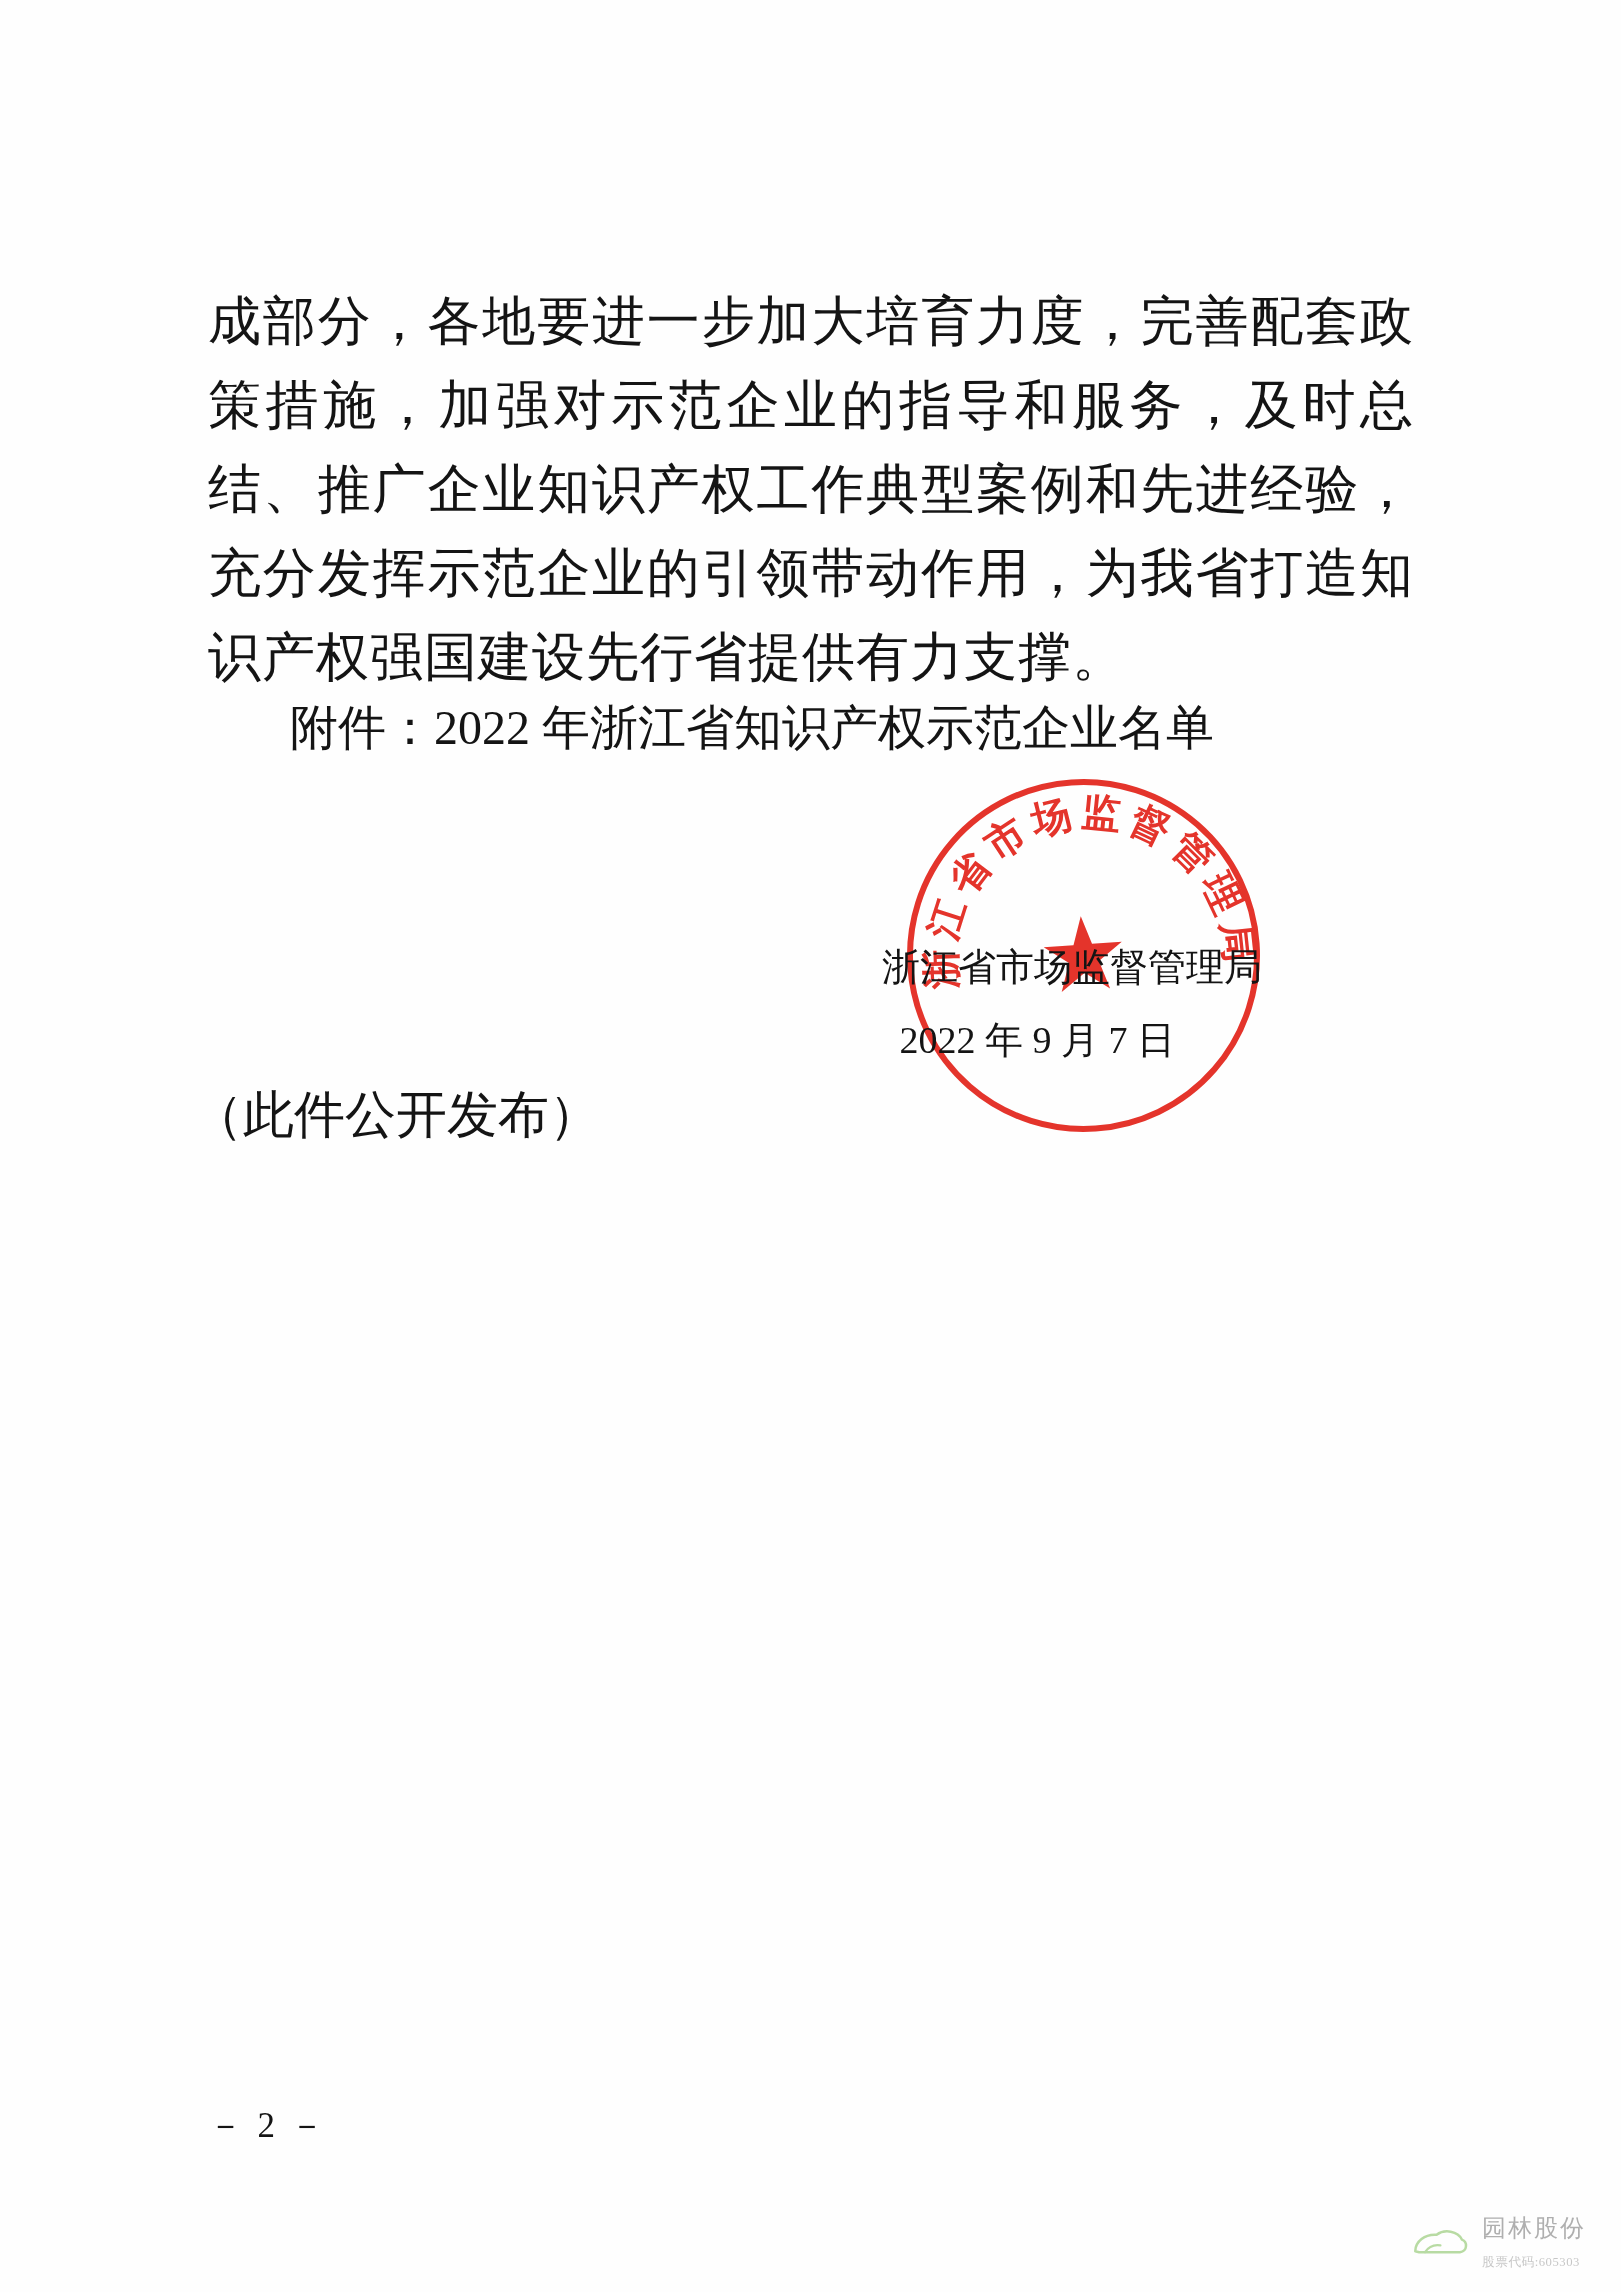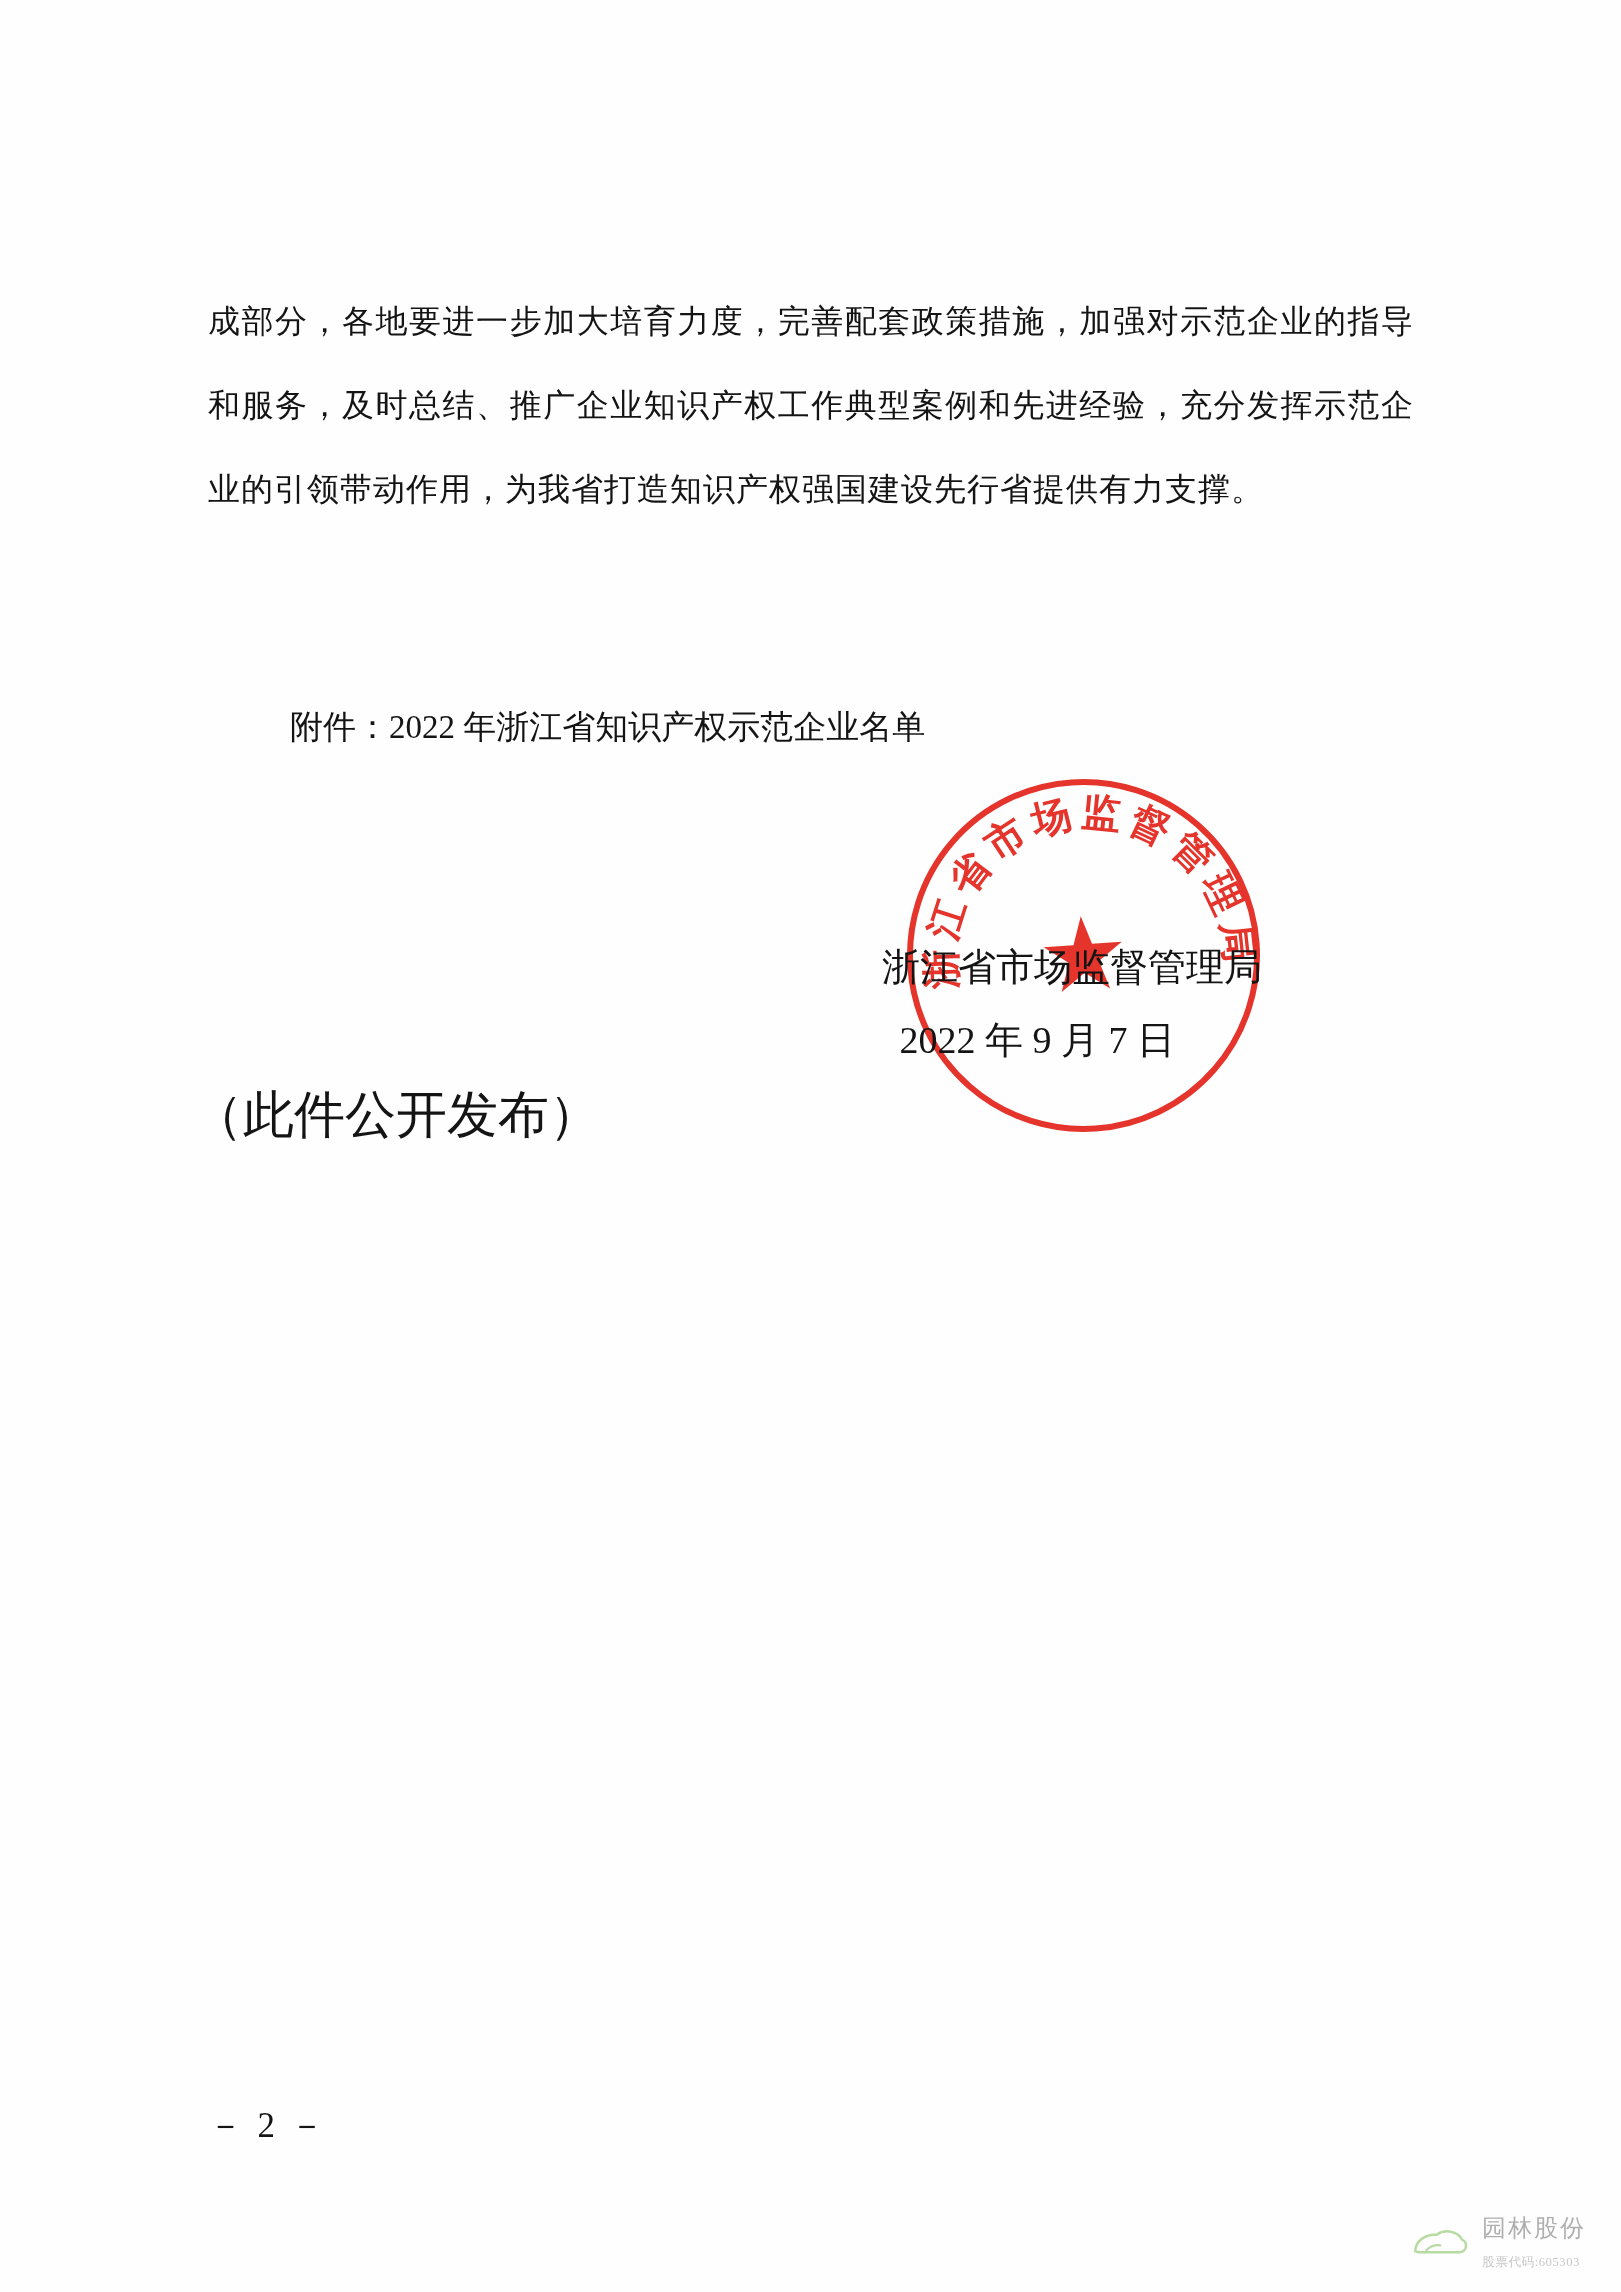--- a/index.html
+++ b/index.html
@@ -20,38 +20,38 @@
     position: absolute;
     inset: 0;
     background: #fefefe;
   }
 
   .body-text {
     position: absolute;
     left: 208px;
     top: 279px;
     width: 1206px;
-    font-size: 32px;
+    font-size: 53px;
     line-height: 84px;
     letter-spacing: 1px;
     text-align: justify;
     text-justify: inter-ideograph;
     color: #141414;
   }
   .body-text p {
     margin: 0;
     text-indent: 0;
   }
 
   .attachment-line {
     position: absolute;
     left: 208px;
     top: 698px;
     width: 1206px;
-    font-size: 33px;
+    font-size: 48px;
     line-height: 59px;
     color: #141414;
   }
   .attachment-line .indent {
     display: inline-block;
     width: 82px;
   }
 
   .signature-block {
     position: absolute;

